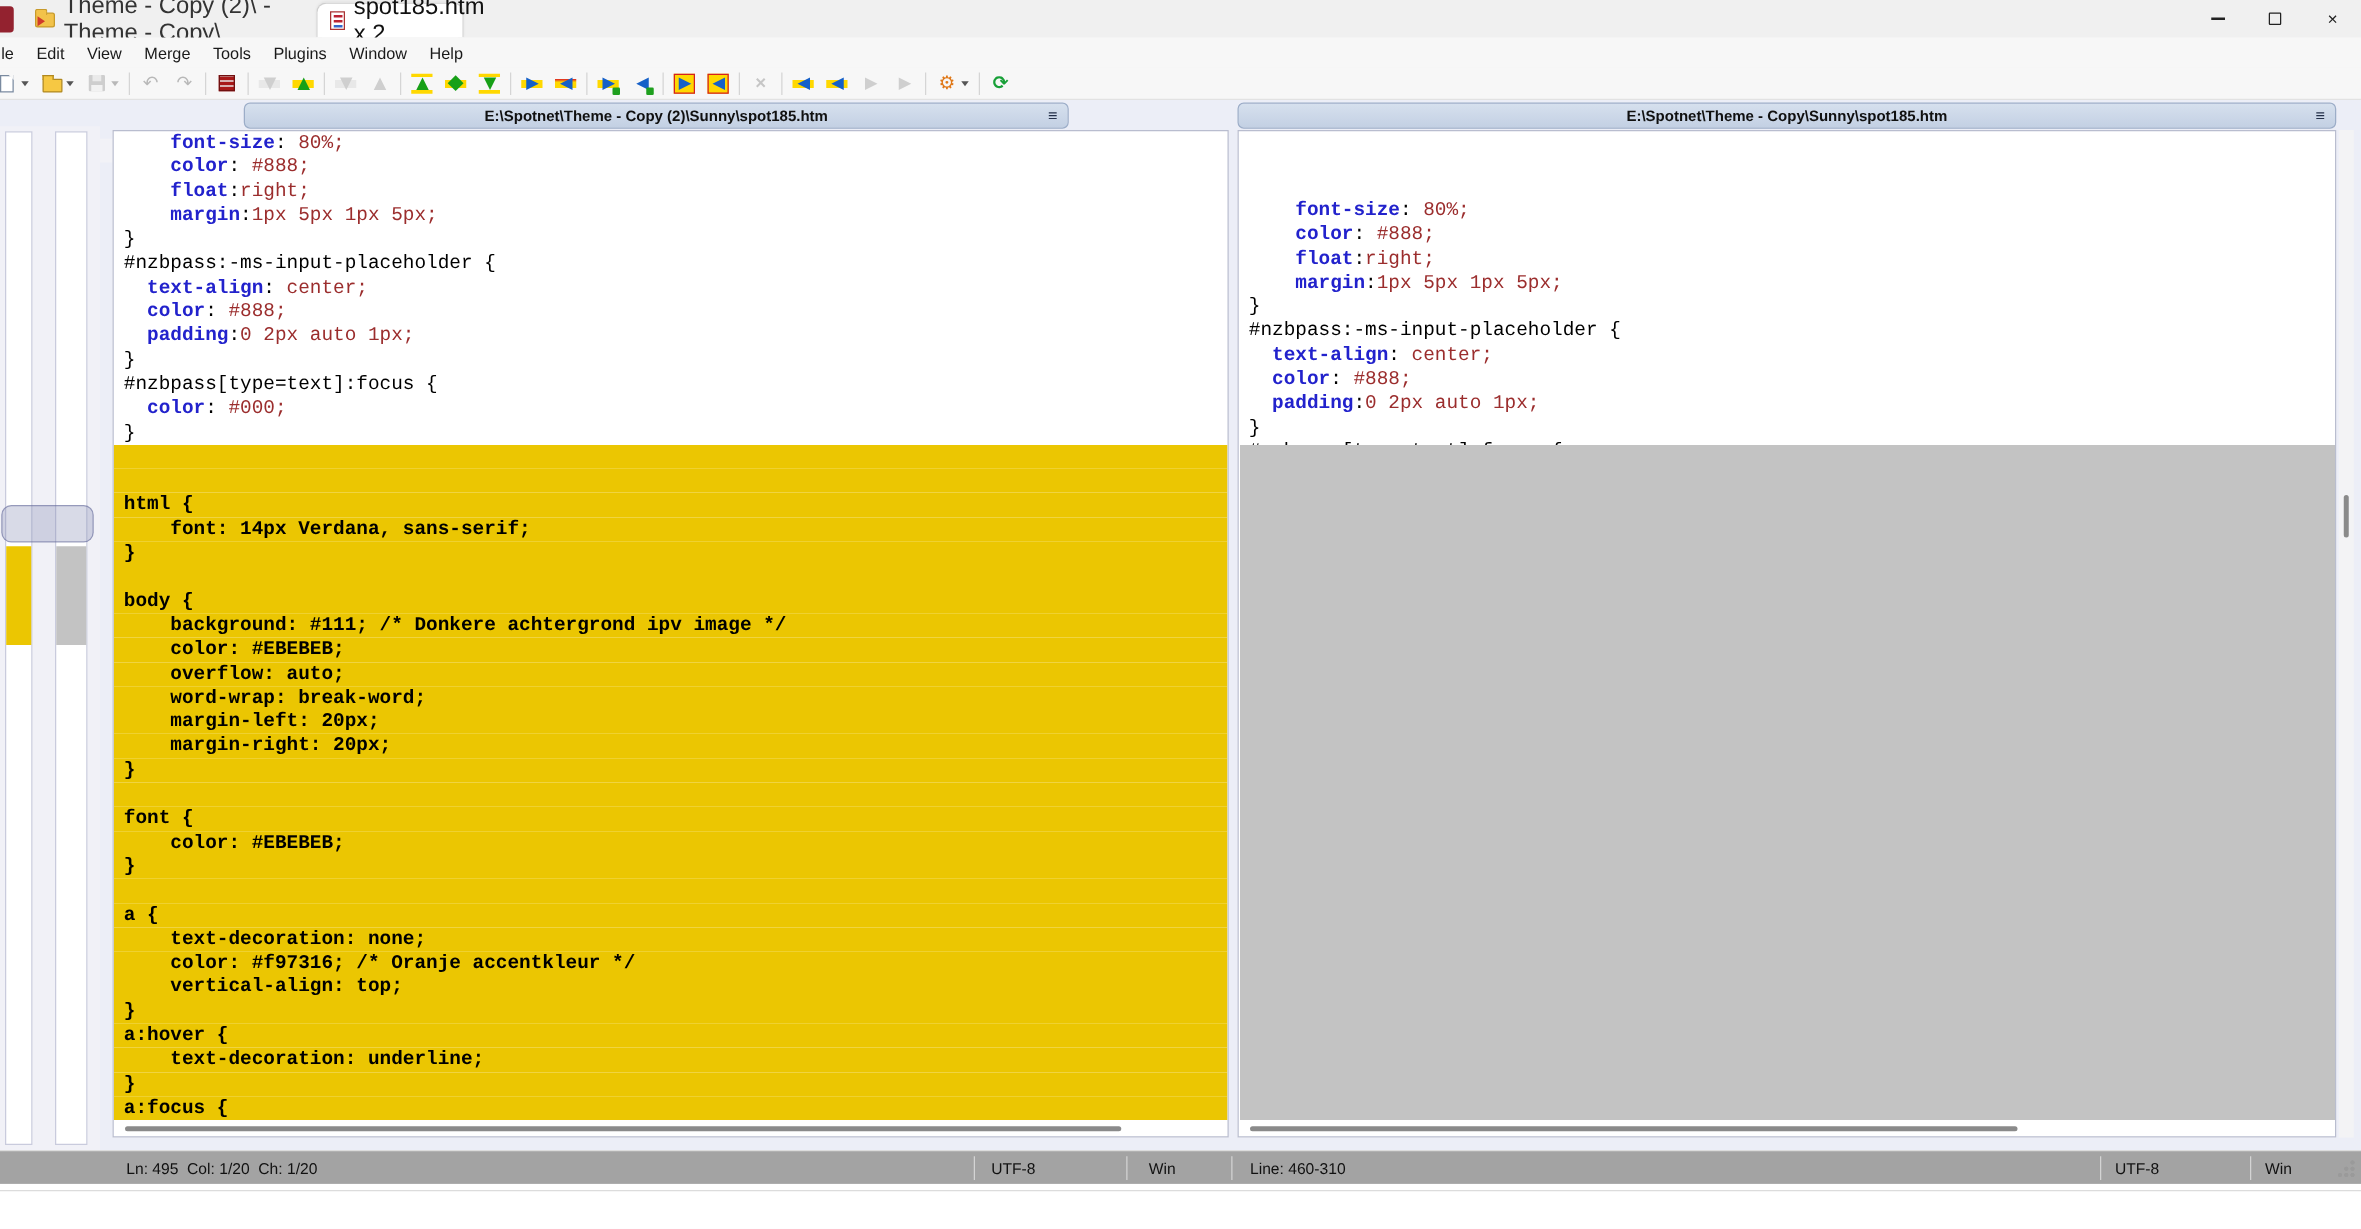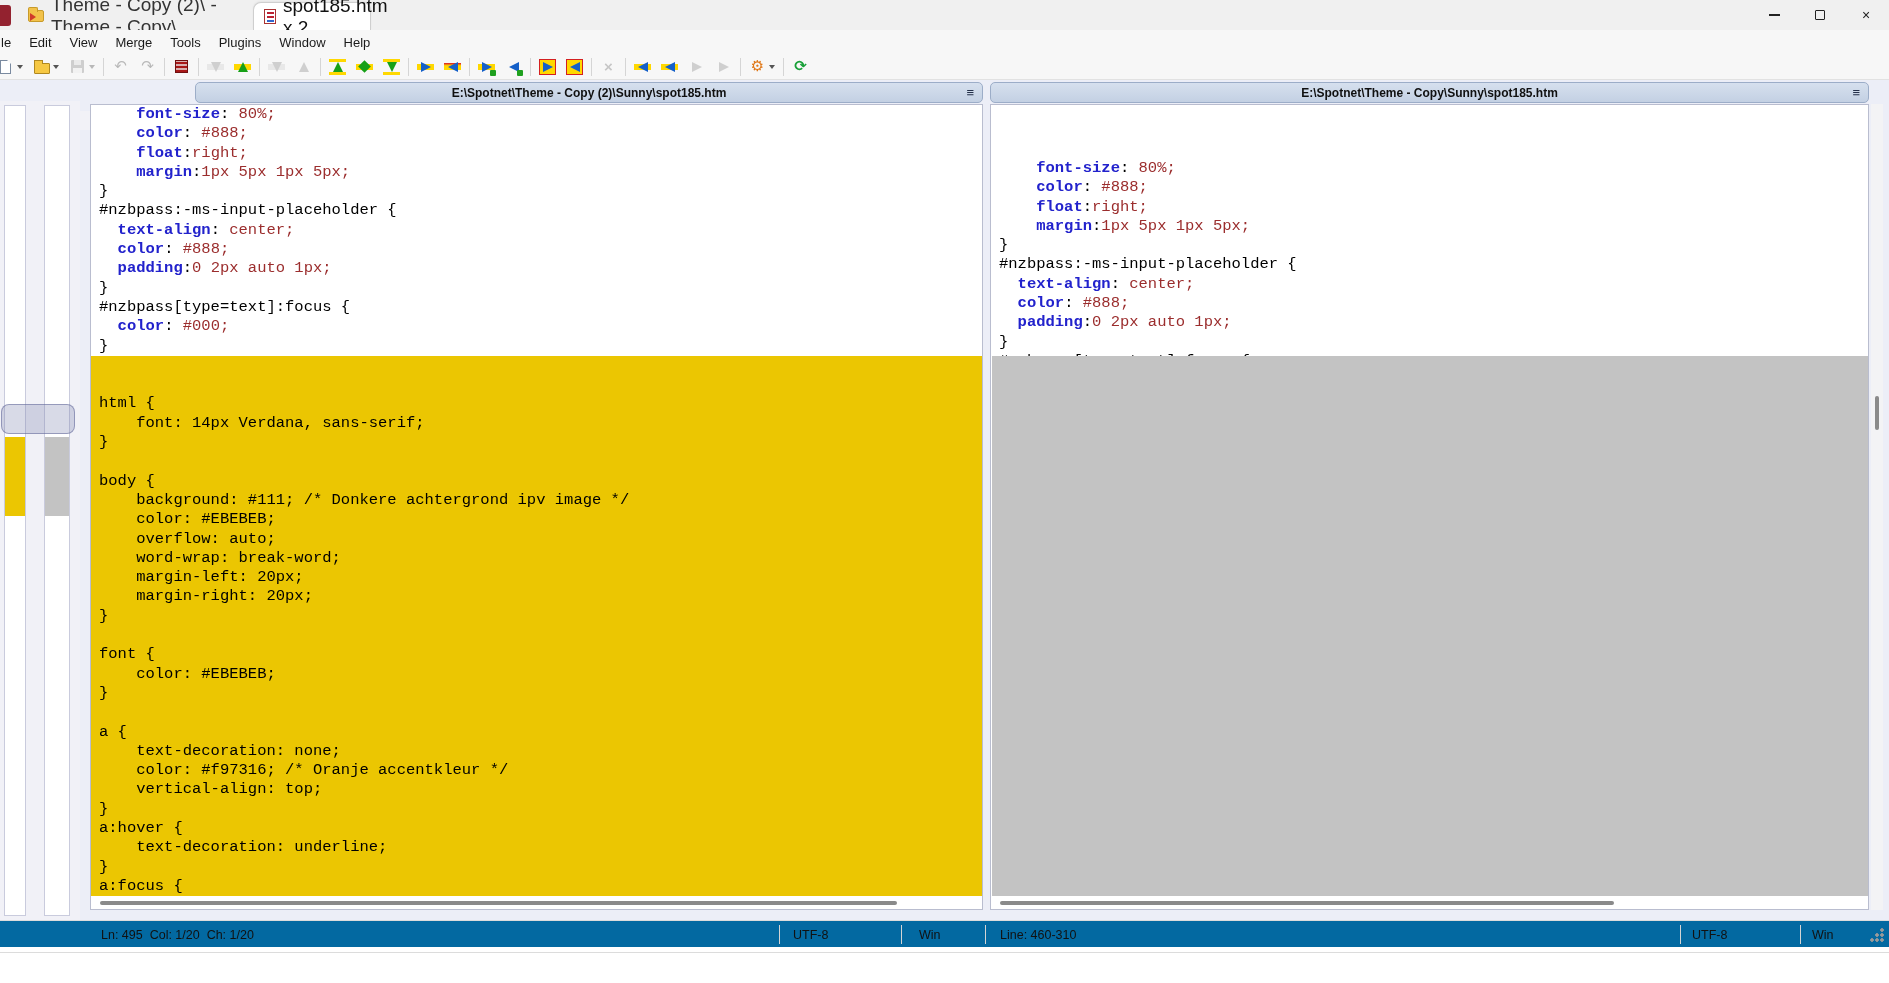--- a/index.html
+++ b/index.html
@@ -69,42 +69,42 @@
   .loc-body { position:absolute; left:0; top:21px; width:80px; height:819px; background:#f1f1f7; }
   .loc-col { position:absolute; top:4px; height:811px; background:#fff; border:1px solid #c9cbdd; }
   .loc-col.c1 { left:4px; width:22px; }
   .loc-col.c2 { left:44px; width:26px; }
   .loc-seg { position:absolute; }
   .loc-view { position:absolute; left:1px; top:303px; width:74px; height:30px; background:rgba(125,132,175,.30); border:1px solid rgba(95,100,150,.55); border-radius:8px; }
 
   
   .phdr { position:absolute; top:2px; height:21px; background:linear-gradient(180deg,#d6e0ee,#c3d0e3); border:1px solid #9cadc8; border-radius:5px; display:flex; align-items:center; justify-content:center; font-size:12px; font-weight:700; color:#101010; }
   .phdr .hmenu { position:absolute; right:8px; top:2px; font-size:13px; font-weight:700; color:#24304a; }
-  .phdr.left { left:195px; width:788px; }
+  .phdr.left { left:195px; width:660px; }
   .phdr.right { left:990px; width:879px; }
 
   
   .code { position:absolute; top:24px; height:806px; background:#fff; border:1px solid #b9bdcf; overflow:hidden; font-family:"Liberation Mono", monospace; font-size:15.5px; white-space:pre; }
   .code.left { left:90px; width:893px; }
   .code.right { left:990px; width:879px; }
   .cl { height:19.3px; line-height:19.3px; padding-left:8px; color:#000; }
-  .cl.diff { background:#EBC602; }
+  .cl.diff { background:#EBC602;font-weight:bold; }
   .seg.k { color:#2222CC;font-weight:bold; }
   .seg.v { color:#9B2D2D; }
   .seg.p { color:#000; }
   .gray-block { position:absolute; left:1px; top:251px; width:876px; height:540px; background:#C3C3C3; }
 
   .hthumb { position:absolute; top:821px; height:4px; background:#8a8a8a; border-radius:2px; }
   .hthumb.l { left:100px; width:797px; }
   .hthumb.r { left:1000px; width:614px; }
   .vtrack { position:absolute; left:1871px; top:24px; width:12px; height:806px; background:#f3f3f5; }
   .vthumb { position:absolute; left:1875px; top:316px; width:4px; height:34px; background:#8a8a8a; border-radius:2px; }
 
   
-  .statusbar { position:absolute; left:0; top:920px; width:1889px; height:27px; background:#0369a1; border-top:1px solid #dcdcdc; font-size:12.5px; color:#111; }
+  .statusbar { position:absolute; left:0; top:920px; width:1889px; height:27px; background:#a3a3a3; border-top:1px solid #dcdcdc; font-size:12.5px; color:#111; }
   .scell { position:absolute; top:0; height:27px; display:flex; align-items:center; white-space:pre; }
   .sdiv { position:absolute; top:4px; width:1px; height:19px; background:#d4d4d4; }
   .grip { position:absolute; right:4px; bottom:4px; width:16px; height:16px;
           background:radial-gradient(circle at 3px 13px,#9a9a9a 1.5px,transparent 2px),
                      radial-gradient(circle at 8px 13px,#9a9a9a 1.5px,transparent 2px),
                      radial-gradient(circle at 13px 13px,#9a9a9a 1.5px,transparent 2px),
                      radial-gradient(circle at 8px 8px,#9a9a9a 1.5px,transparent 2px),
                      radial-gradient(circle at 13px 8px,#9a9a9a 1.5px,transparent 2px),
                      radial-gradient(circle at 13px 3px,#9a9a9a 1.5px,transparent 2px); }
 

